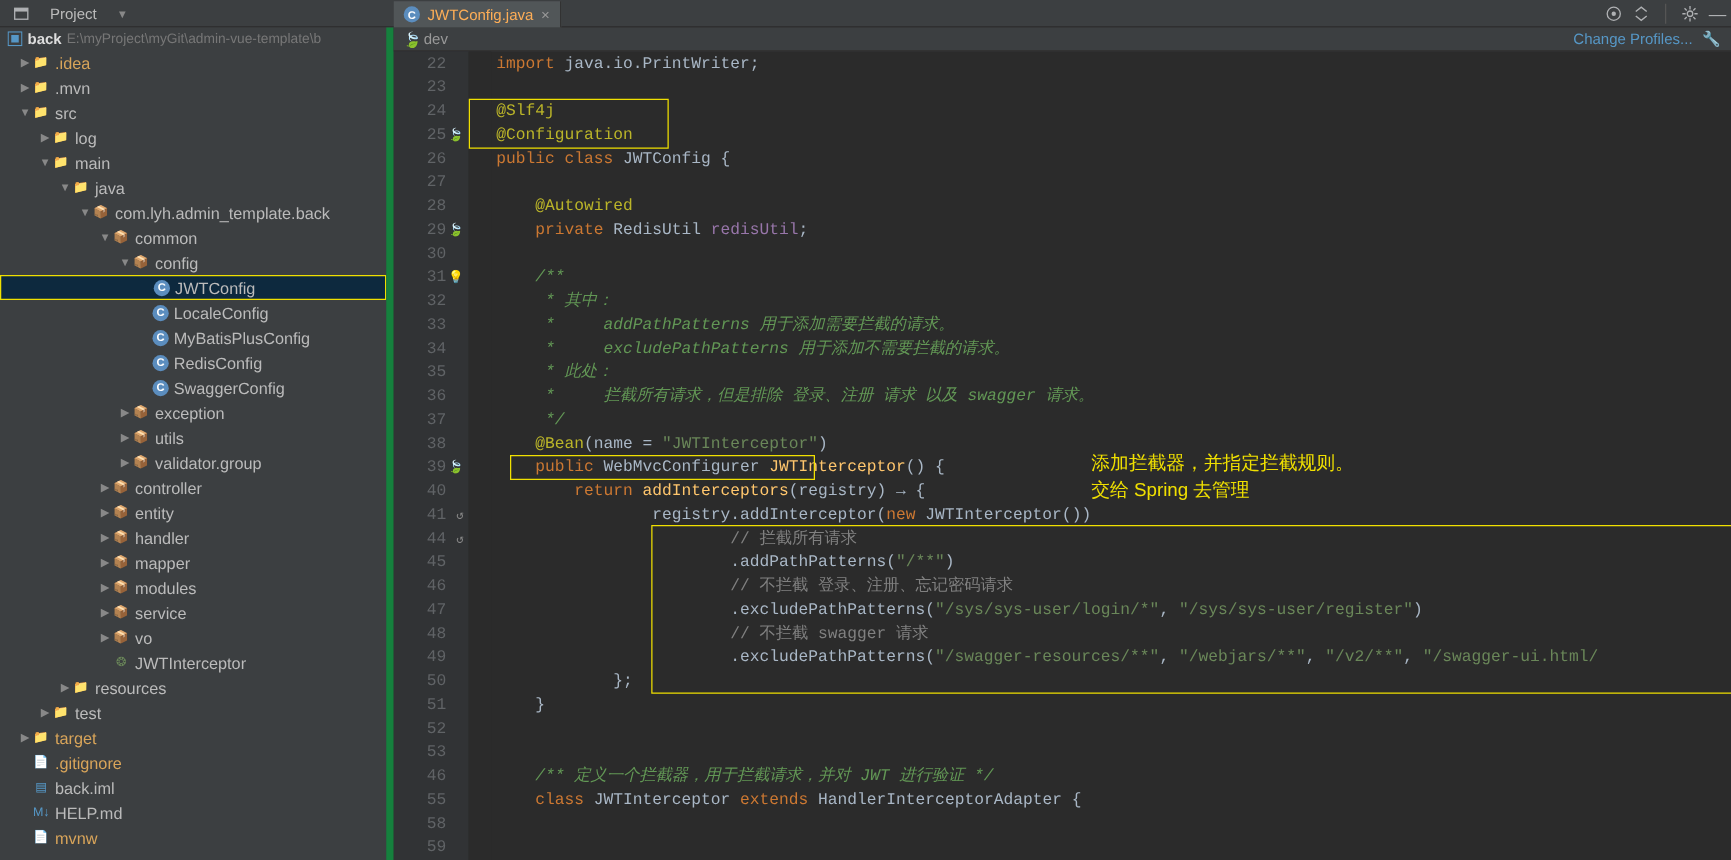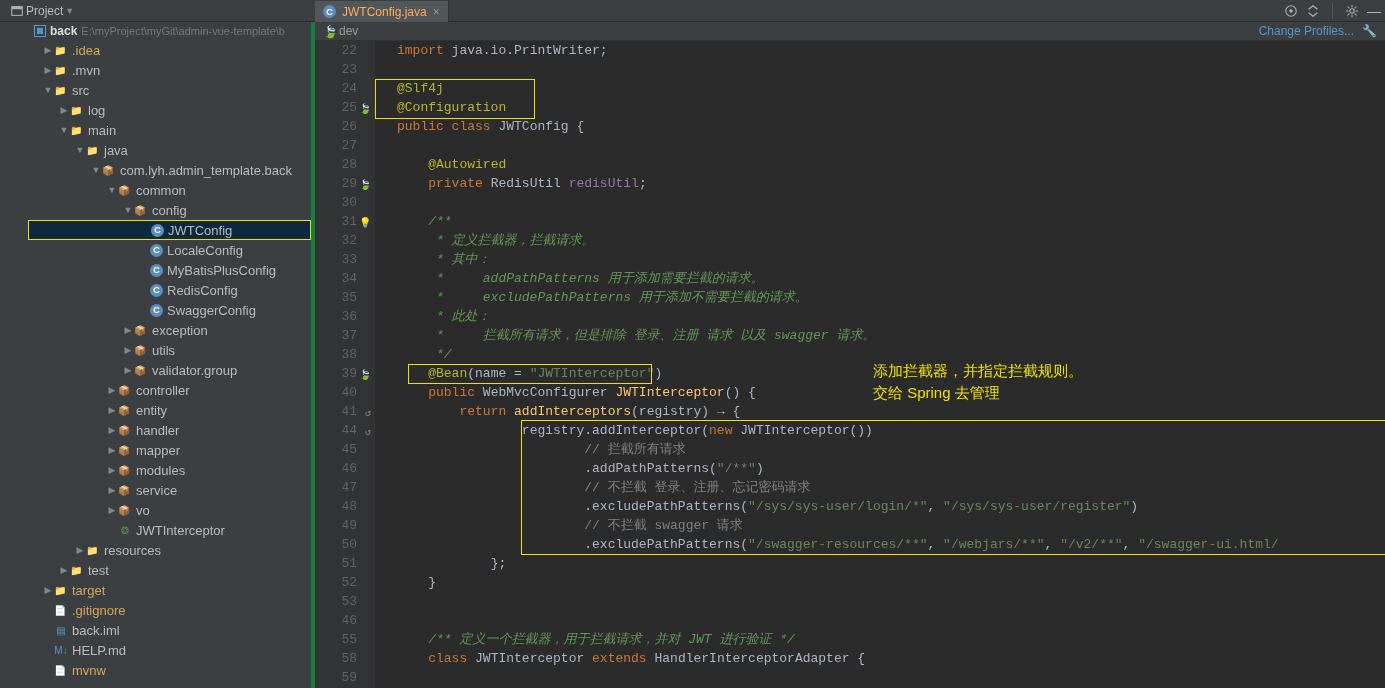--- a/index.html
+++ b/index.html
@@ -1,30 +1,30 @@
 <!DOCTYPE html>
 <html><head>
 <meta charset="utf-8">
 <style>
 * { margin: 0; padding: 0; box-sizing: border-box; }
 body { font-family: "Segoe UI", "Microsoft YaHei", sans-serif; font-size: 12px; background: #3c3f41; color: #bbb; width: 1385px; height: 688px; overflow: hidden; }
 .container { display: flex; flex-direction: column; height: 100%; }
 .top-bar { height: 22px; background: #3c3f41; border-bottom: 1px solid #2b2b2b; display: flex; align-items: center; padding: 0 4px; }
 .top-left { display: flex; align-items: center; gap: 4px; }
 .top-right { margin-left: auto; display: flex; gap: 8px; align-items: center; }
-.dropdown-btn { display: flex; align-items: center; gap: 2px; padding: 2px 6px; cursor: pointer; justify-content: space-between; }
+.dropdown-btn { display: flex; align-items: center; gap: 16px; padding: 2px 6px; cursor: pointer; justify-content: space-between; }
 .top-icon { width: 14px; height: 14px; fill: #afb1b3; }
 .divider-v { width: 1px; height: 16px; background: #555; margin: 0 4px; }
 .tab { height: 21px; background: #515658; display: flex; align-items: center; padding: 0 8px; gap: 6px; border-right: 1px solid #323232; }
 .tab-active { }
 .tab-icon-c { width: 13px; height: 13px; border-radius: 50%; background: #5b8dbe; color: #fff; display: flex; align-items: center; justify-content: center; font-size: 9px; font-weight: bold; }
 .tab-label { color: #feae57; font-size: 12px; }
 .tab-close { color: #999; cursor: pointer; font-size: 12px; }
 .main-row { display: flex; flex: 1; min-height: 0; }
-.sidebar { width: 315px; background: #3c3f41; border-right: 4px solid #15803d; overflow: hidden; padding-left: 28px; }
+.sidebar { width: 315px; background: #3c3f41; border-right: 6px solid #15803d; overflow: hidden; }
 .path-row { padding: 2px 6px; display: flex; align-items: center; gap: 4px; }
 .folder-square { width: 12px; height: 12px; display: inline-flex; align-items: center; justify-content: center; }
 .proj-back { font-weight: bold; color: #ddd; }
 .proj-path { color: #777; font-size: 11px; }
 .tree { font-size: 13px; }
 .tree-row { display: flex; align-items: center; height: 20px; padding-right: 4px; white-space: nowrap; }
 .tree-row.selected { background: #0d293e; }
 .highlight-box { border: 1.5px solid #f0e000; }
 .arrow { width: 12px; display: inline-block; text-align: center; color: #888; font-size: 9px; cursor: pointer; }
 .arrow.none { visibility: hidden; }
@@ -340,21 +340,20 @@
         <div class="code-line"><span class="k">import</span><span class="t"> java.io.PrintWriter;</span></div>
             <div class="code-line"></div>
             <div class="code-line"><span class="a">@Slf4j</span></div>
             <div class="code-line"><span class="a">@Configuration</span></div>
             <div class="code-line"><span class="k">public class </span><span class="t">JWTConfig {</span></div>
             <div class="code-line"></div>
             <div class="code-line">    <span class="a">@Autowired</span></div>
             <div class="code-line">    <span class="k">private </span><span class="t">RedisUtil </span><span class="n">redisUtil</span><span class="t">;</span></div>
             <div class="code-line"></div>
             <div class="code-line">    <span class="c">/**</span></div>
-            <div class="code-line"><span class="c">     * 定义拦截器，拦截请求。</span></div>
             <div class="code-line"><span class="c">     * 其中：</span></div>
             <div class="code-line"><span class="c">     *     addPathPatterns 用于添加需要拦截的请求。</span></div>
             <div class="code-line"><span class="c">     *     excludePathPatterns 用于添加不需要拦截的请求。</span></div>
             <div class="code-line"><span class="c">     * 此处：</span></div>
             <div class="code-line"><span class="c">     *     拦截所有请求，但是排除 登录、注册 请求 以及 swagger 请求。</span></div>
             <div class="code-line"><span class="c">     */</span></div>
             <div class="code-line">    <span class="a">@Bean</span><span class="t">(</span><span class="t">name = </span><span class="s">"JWTInterceptor"</span><span class="t">)</span></div>
             <div class="code-line">    <span class="k">public </span><span class="t">WebMvcConfigurer </span><span class="f">JWTInterceptor</span><span class="t">() {</span></div>
             <div class="code-line">        <span class="k">return </span><span class="f">addInterceptors</span><span class="t">(registry) → {</span></div>
             <div class="code-line">                <span class="t">registry.addInterceptor(</span><span class="k">new </span><span class="t">JWTInterceptor())</span></div>

